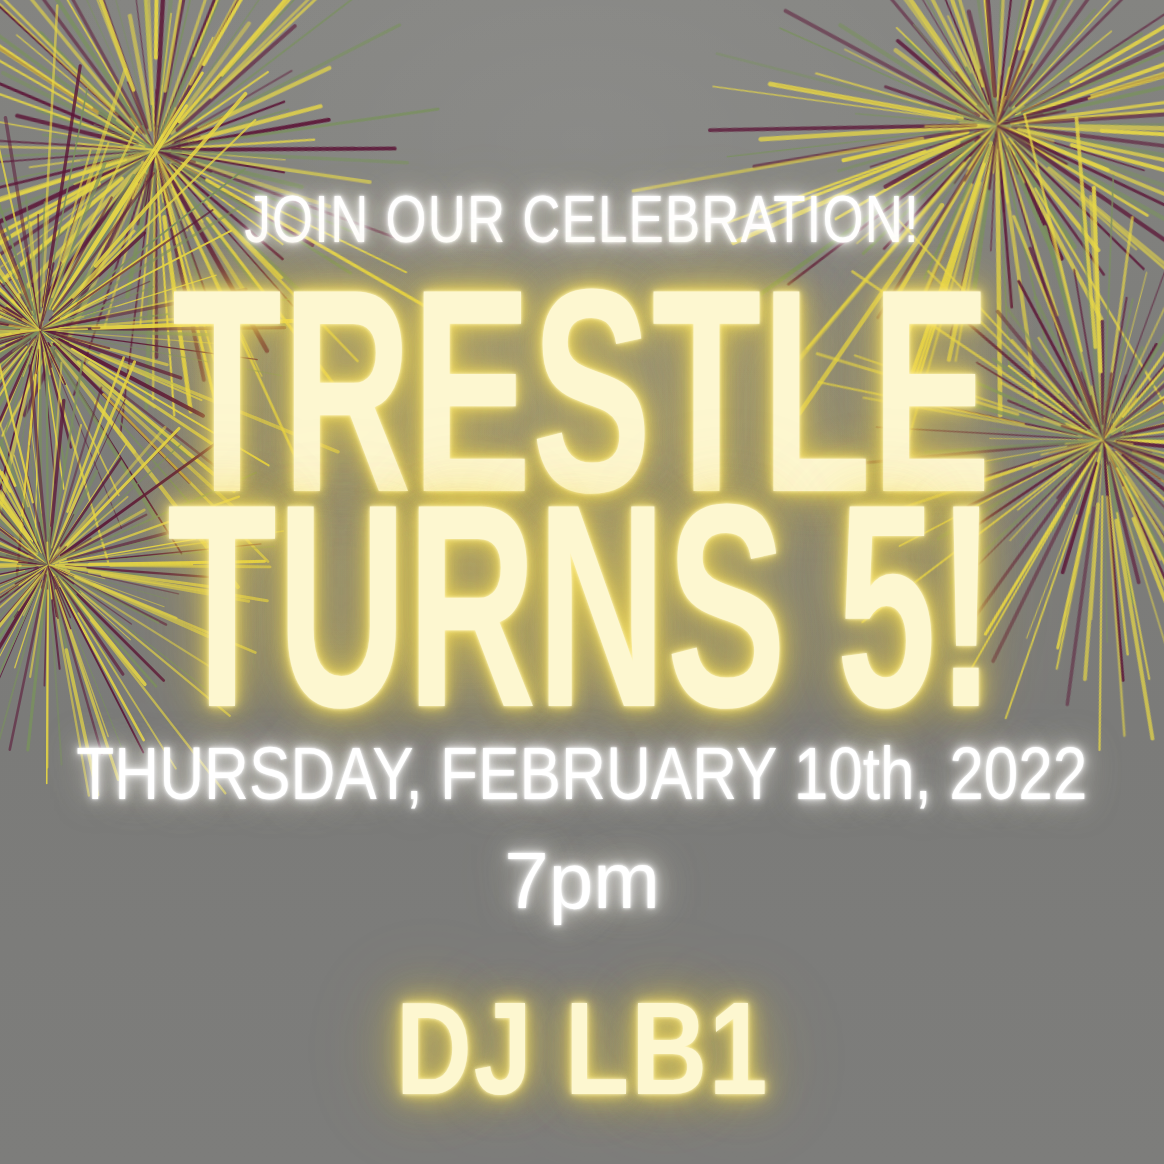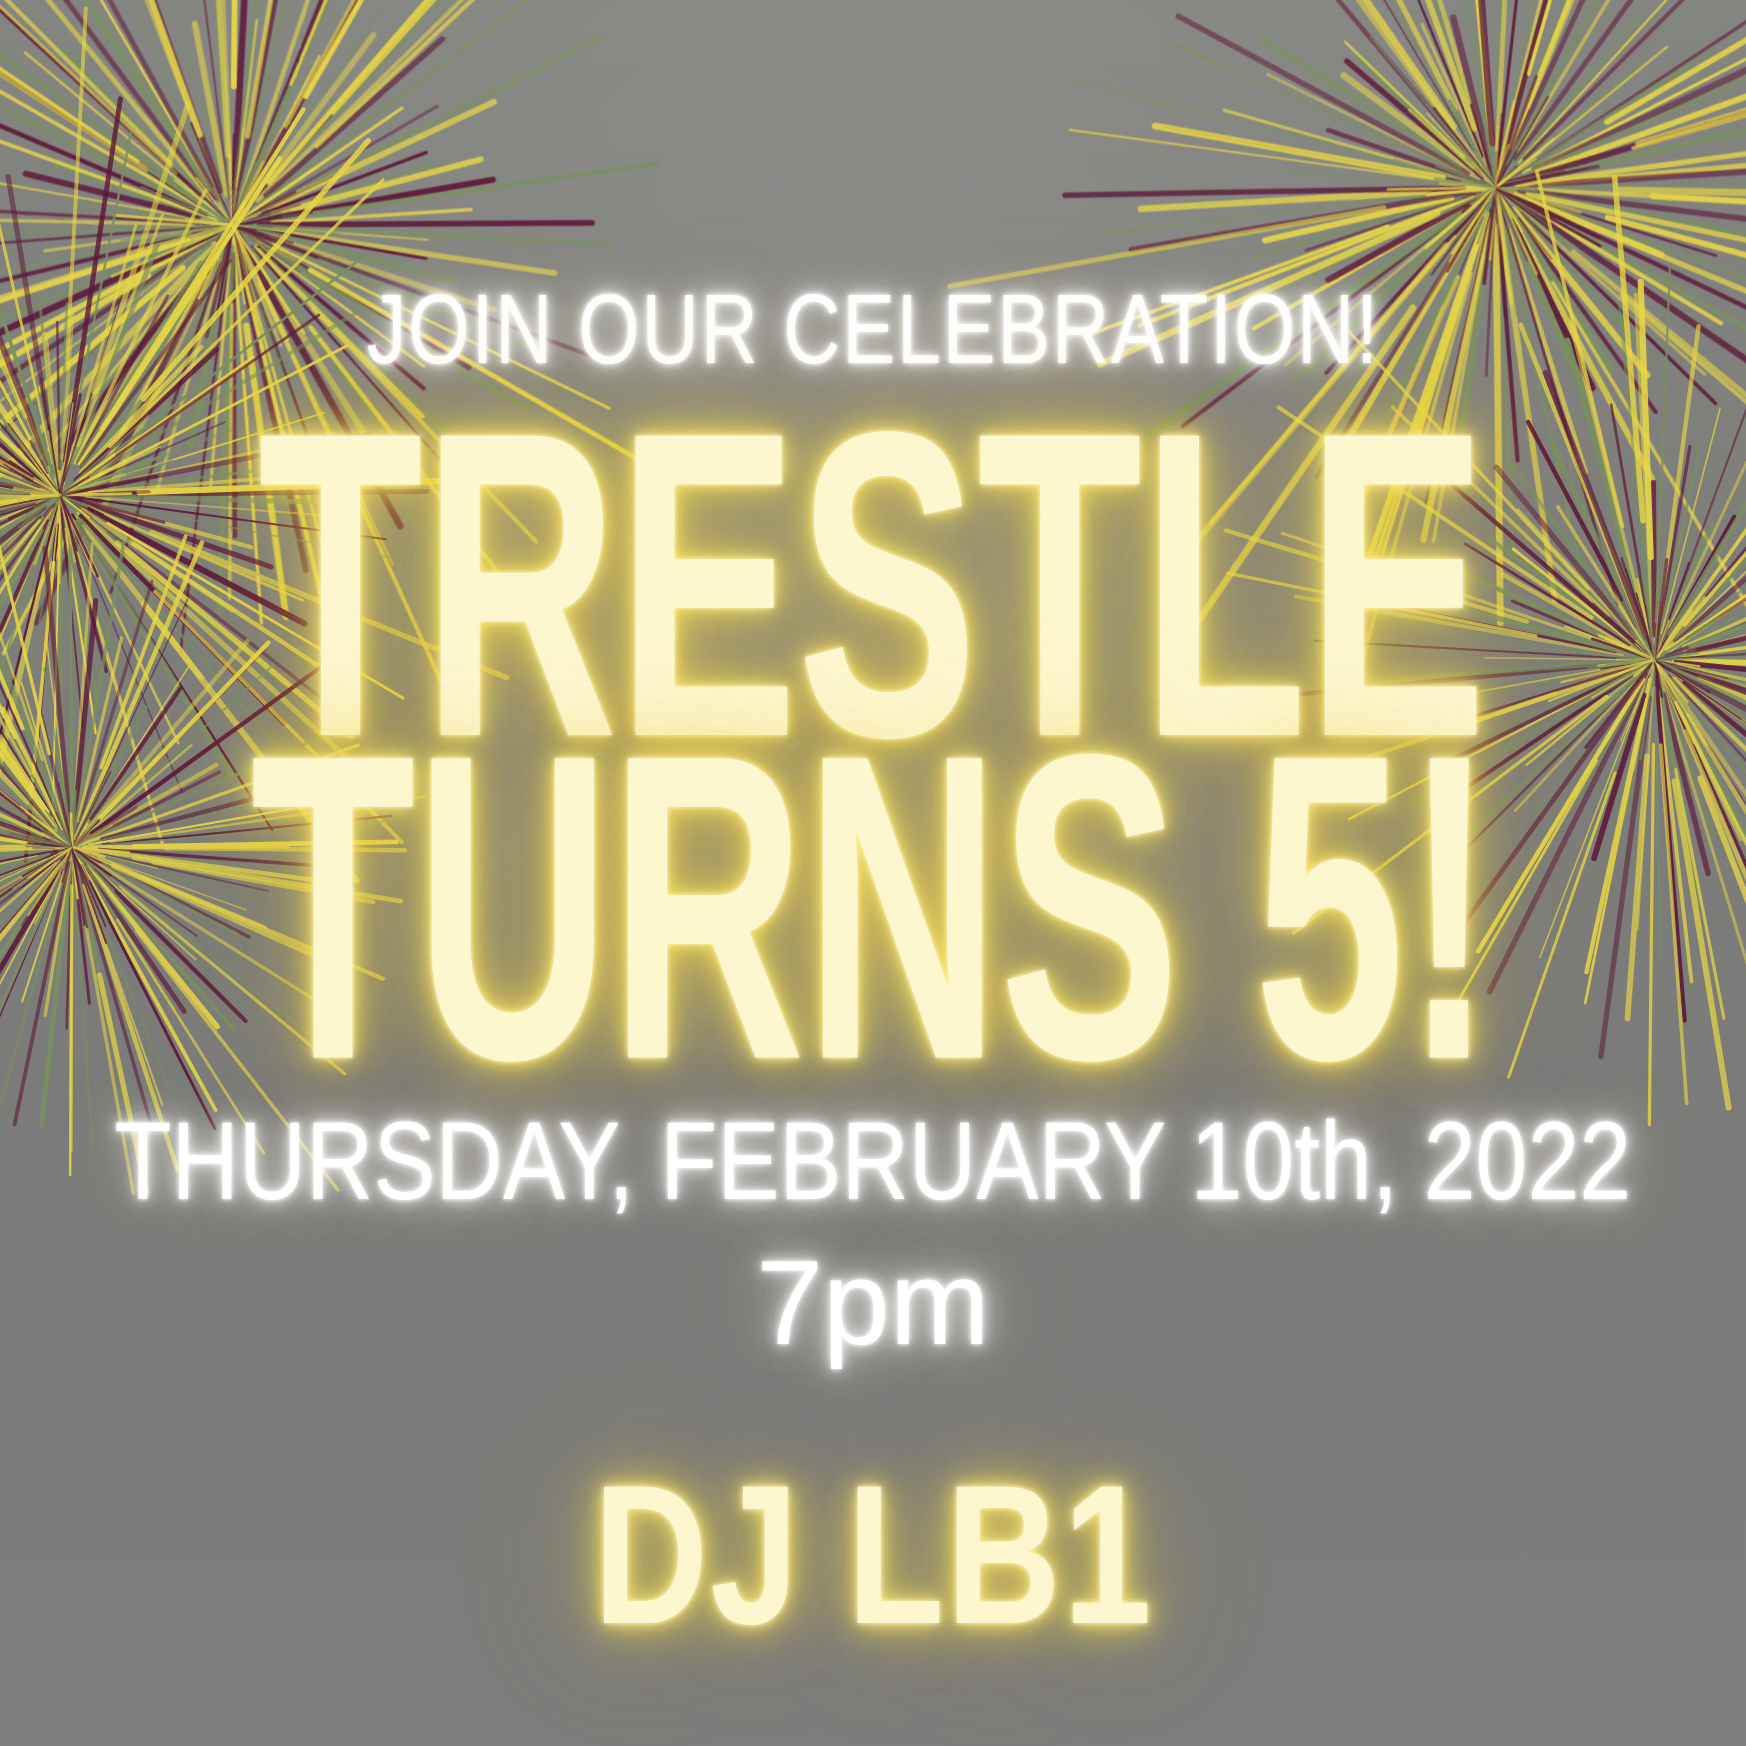--- a/index.html
+++ b/index.html
@@ -90,21 +90,21 @@
     text-shadow:
       0 0 3px rgba(255,255,255,1),
       0 0 9px rgba(255,255,255,0.95),
       0 0 20px rgba(255,255,255,0.78),
       0 0 38px rgba(252,246,225,0.5),
       0 0 66px rgba(248,238,200,0.32),
       0 0 100px rgba(245,232,185,0.2);
   }
 
   .timeline {
-    margin-top: 18px;
+    margin-top: 30px;
     font-size: 80px;
     line-height: 1.0;
     font-weight: 400;
     color: #ffffff;
     white-space: nowrap;
     text-shadow:
       0 0 3px rgba(255,255,255,1),
       0 0 9px rgba(255,255,255,0.95),
       0 0 20px rgba(255,255,255,0.78),
       0 0 38px rgba(252,246,225,0.5),

